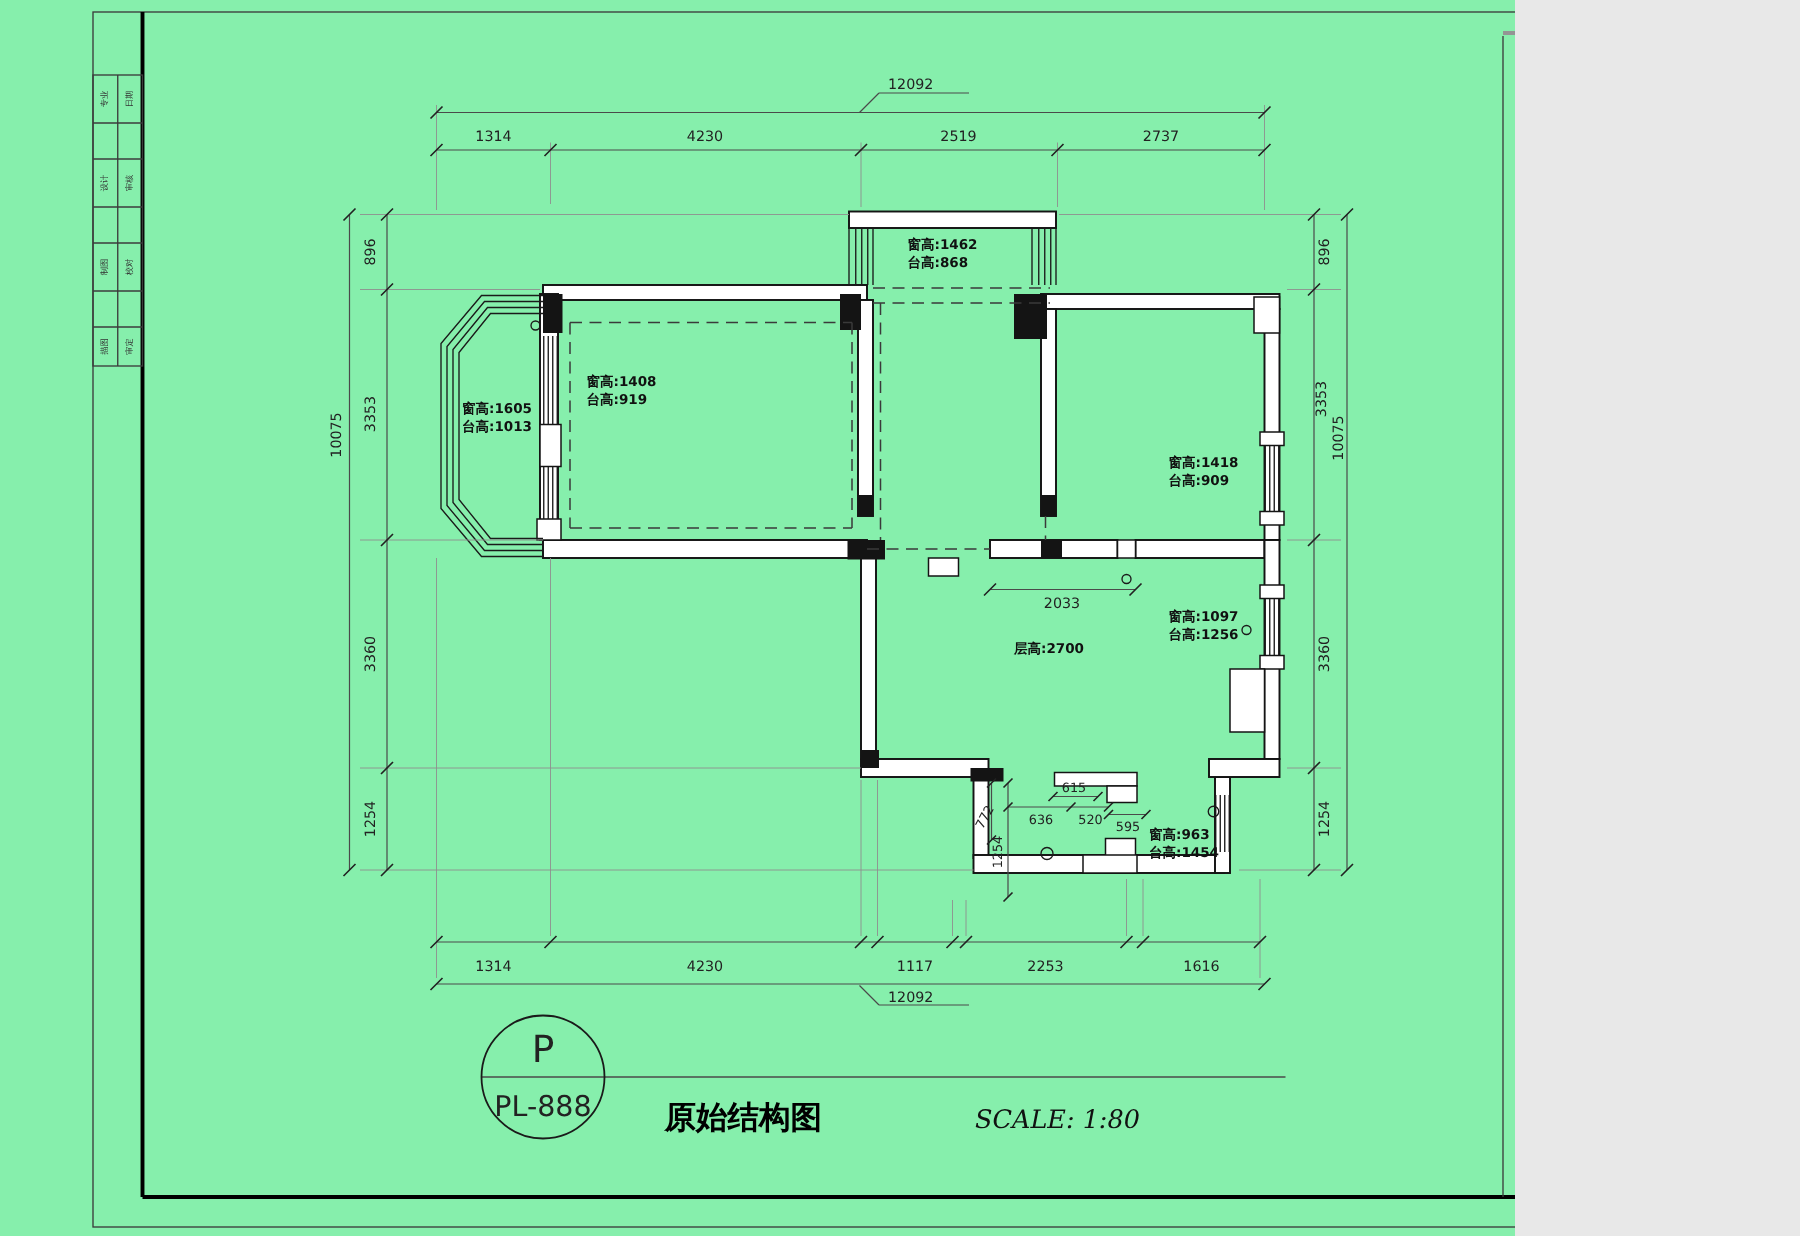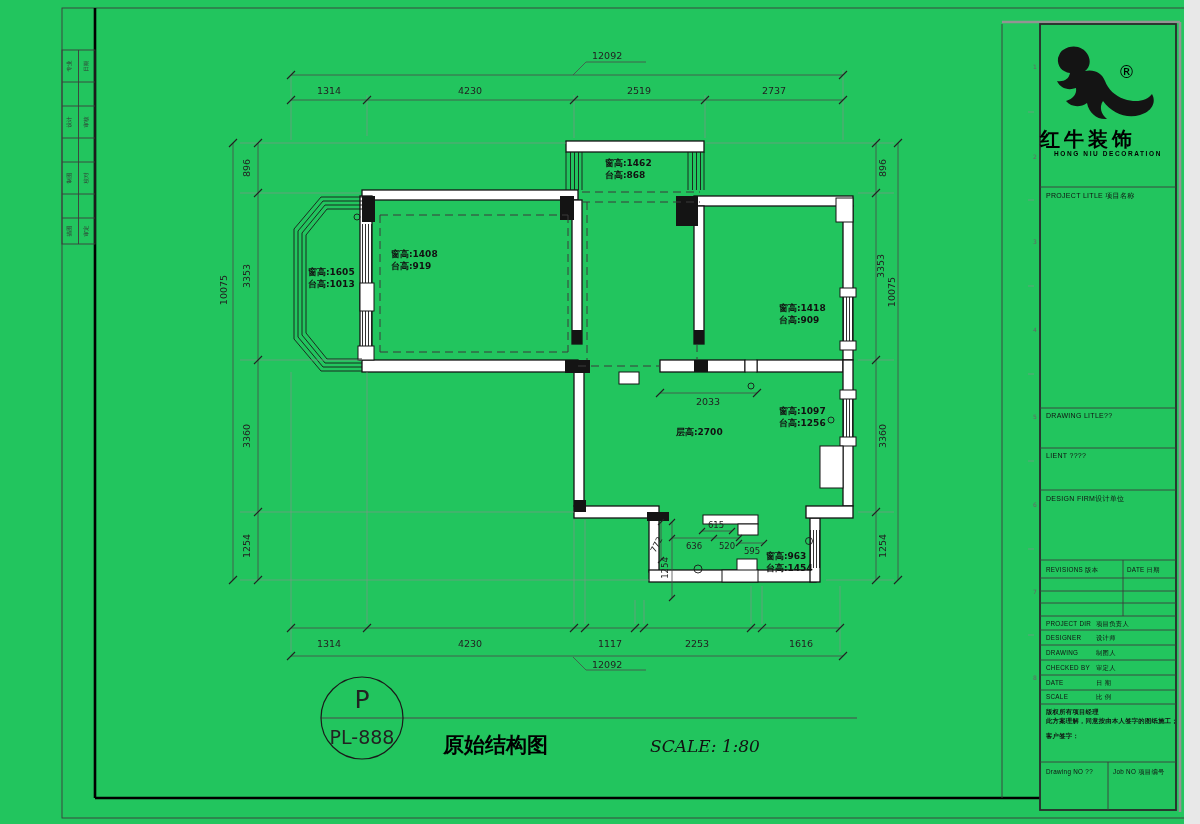--- a/index.html
+++ b/index.html
@@ -1,16 +1,16 @@
 <!DOCTYPE html>
 <html><head>
 <meta charset="utf-8">
 <style>
   html,body{margin:0;padding:0;background:#e8e8e8;}
-  .sheet{position:relative;width:1184px;height:824px;background:#22c55e;overflow:hidden;
+  .sheet{position:relative;width:1010px;height:824px;background:#86efac;overflow:hidden;
          font-family:"Liberation Sans",sans-serif;}
   svg{position:absolute;left:0;top:0;}
   
   .w   {fill:#ffffff;stroke:#141414;stroke-width:1.3;}
   .b   {fill:#141414;stroke:none;}
   .ws  {fill:#ffffff;stroke:#141414;stroke-width:1;}
   .g   {fill:none;stroke:#1a1a1a;stroke-width:0.9;}
   .dash{fill:none;stroke:#3a3a3a;stroke-width:1;stroke-dasharray:8 5;}
   .dim {fill:none;stroke:#4a4a4a;stroke-width:0.8;}
   .tick{fill:none;stroke:#222;stroke-width:1.1;}

